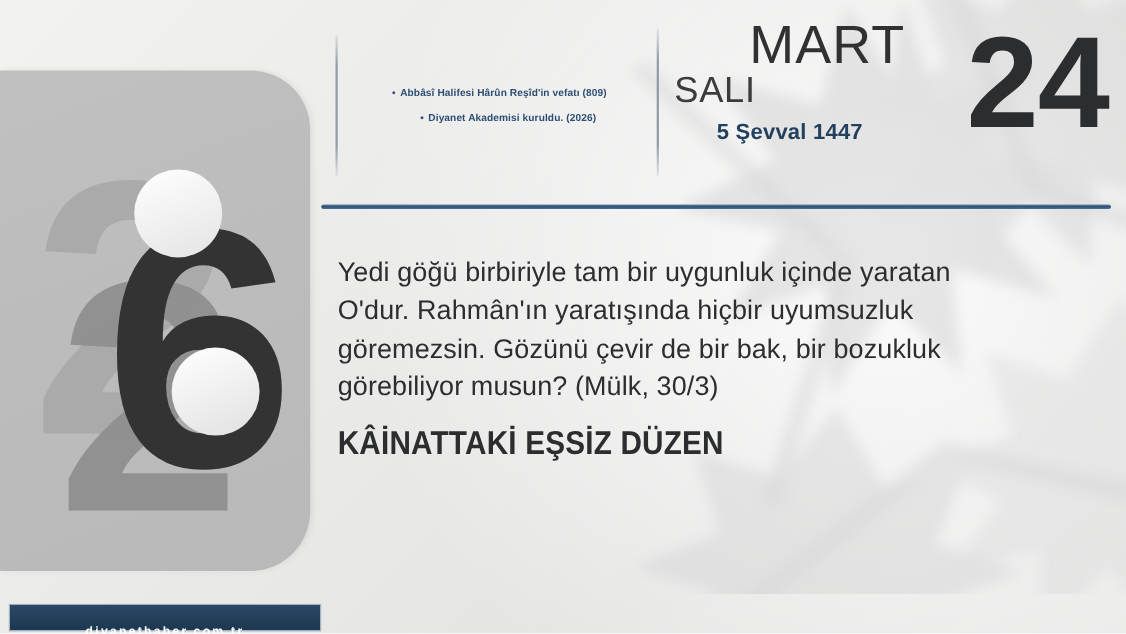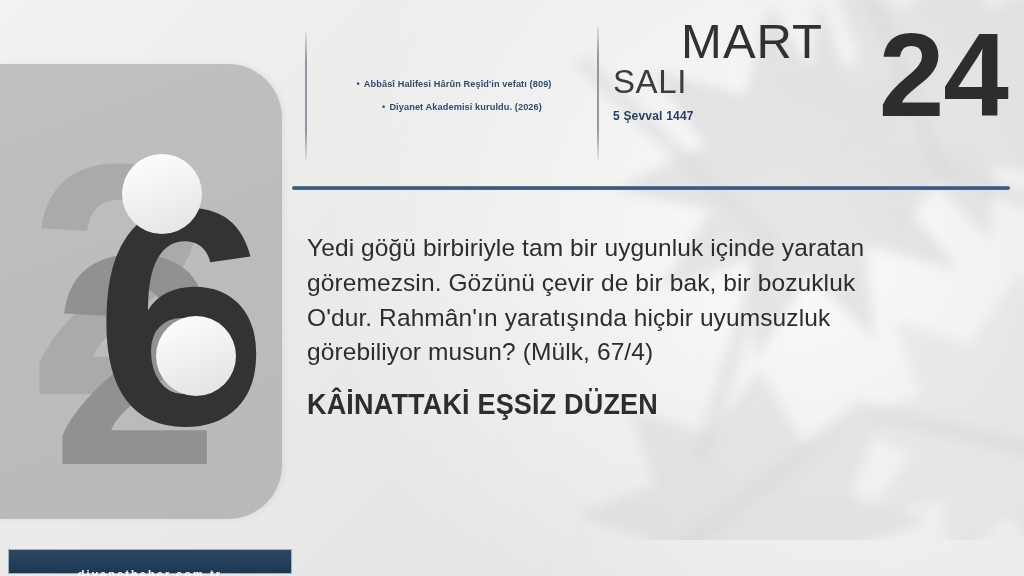--- a/index.html
+++ b/index.html
@@ -56,21 +56,21 @@
   .month-block{position:absolute;left:613px;top:18px;width:210px;}
   .month{
     font-size:49px;line-height:.94;letter-spacing:1px;color:#2f3132;
     font-weight:300;font-family:"Liberation Sans",sans-serif;text-align:right;
   }
   .weekday{
     font-size:33px;line-height:1.0;letter-spacing:.6px;color:#3a3c3d;
     font-weight:300;margin-top:1px;
   }
   .hijri{
-    font-size:12px;font-weight:bold;color:#23415f;margin-top:11px;letter-spacing:.2px;
+    font-size:20px;font-weight:bold;color:#23415f;margin-top:11px;letter-spacing:.2px;text-align:center;
   }
 
   
   .day-number{
     position:absolute;left:848px;top:16px;width:160px;
     font-size:118px;line-height:1;font-weight:bold;color:#2b2d2e;
     letter-spacing:-1px;text-align:right;
   }
 
   
@@ -179,23 +179,23 @@
     <div class="weekday">SALI</div>
     <div class="hijri">5 Şevval 1447</div>
   </div>
 
   <div class="day-number">24</div>
 
   <div class="hrule"></div>
 
   <div class="quote">
     <p>Yedi göğü birbiriyle tam bir uygunluk içinde yaratan</p>
+    <p>O'dur. Rahmân'ın yaratışında hiçbir uyumsuzluk</p>
     <p>göremezsin. Gözünü çevir de bir bak, bir bozukluk</p>
-    <p>O'dur. Rahmân'ın yaratışında hiçbir uyumsuzluk</p>
-    <p>görebiliyor musun? (Mülk, 67/4)</p>
+    <p>görebiliyor musun? (Mülk, 30/3)</p>
   </div>
 
   <div class="headline">KÂİNATTAKİ EŞSİZ DÜZEN</div>
 
   <div class="footer-bar">
     <span>diyanethaber.com.tr</span>
   </div>
 
 </div>
 

